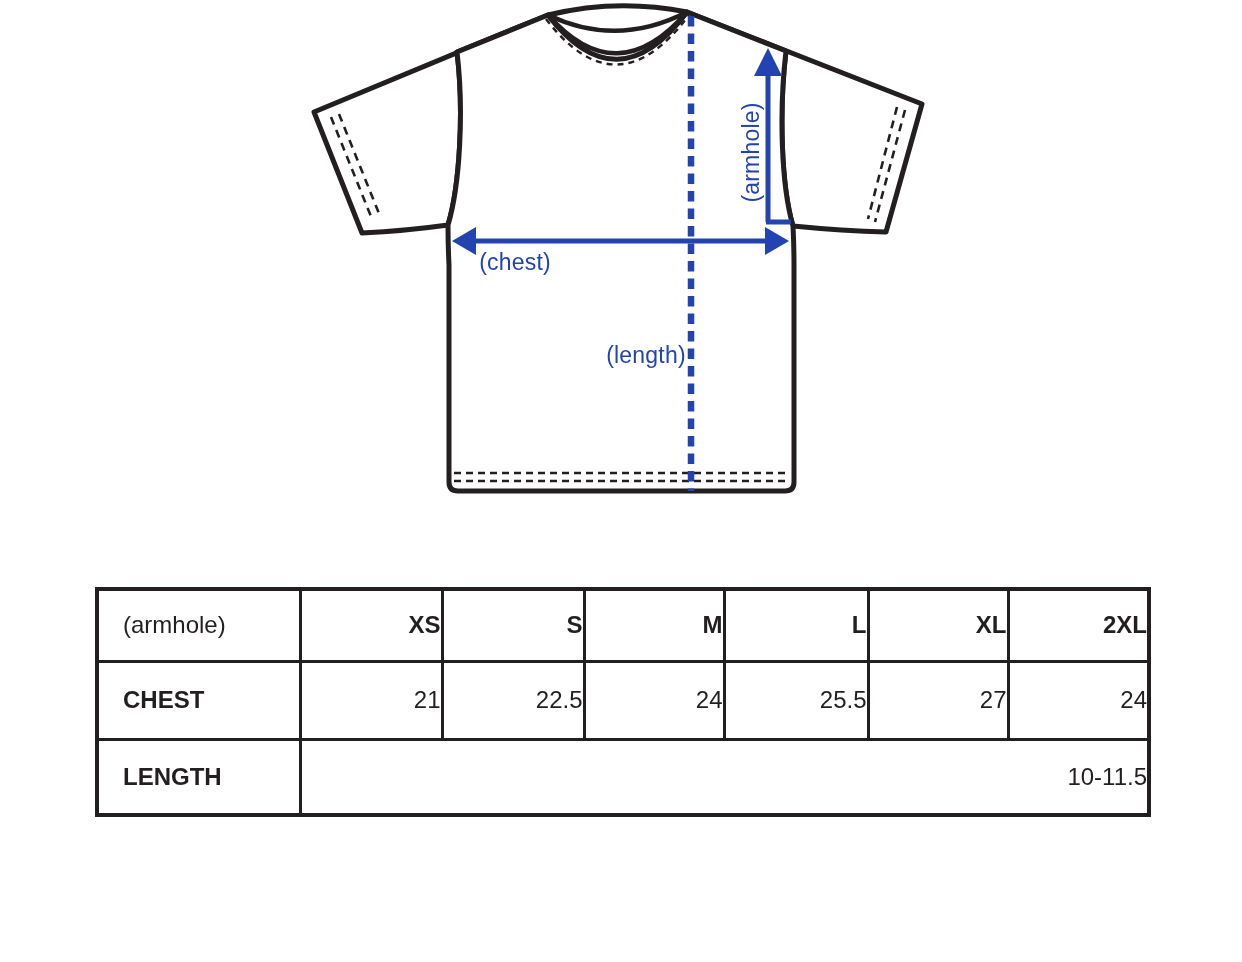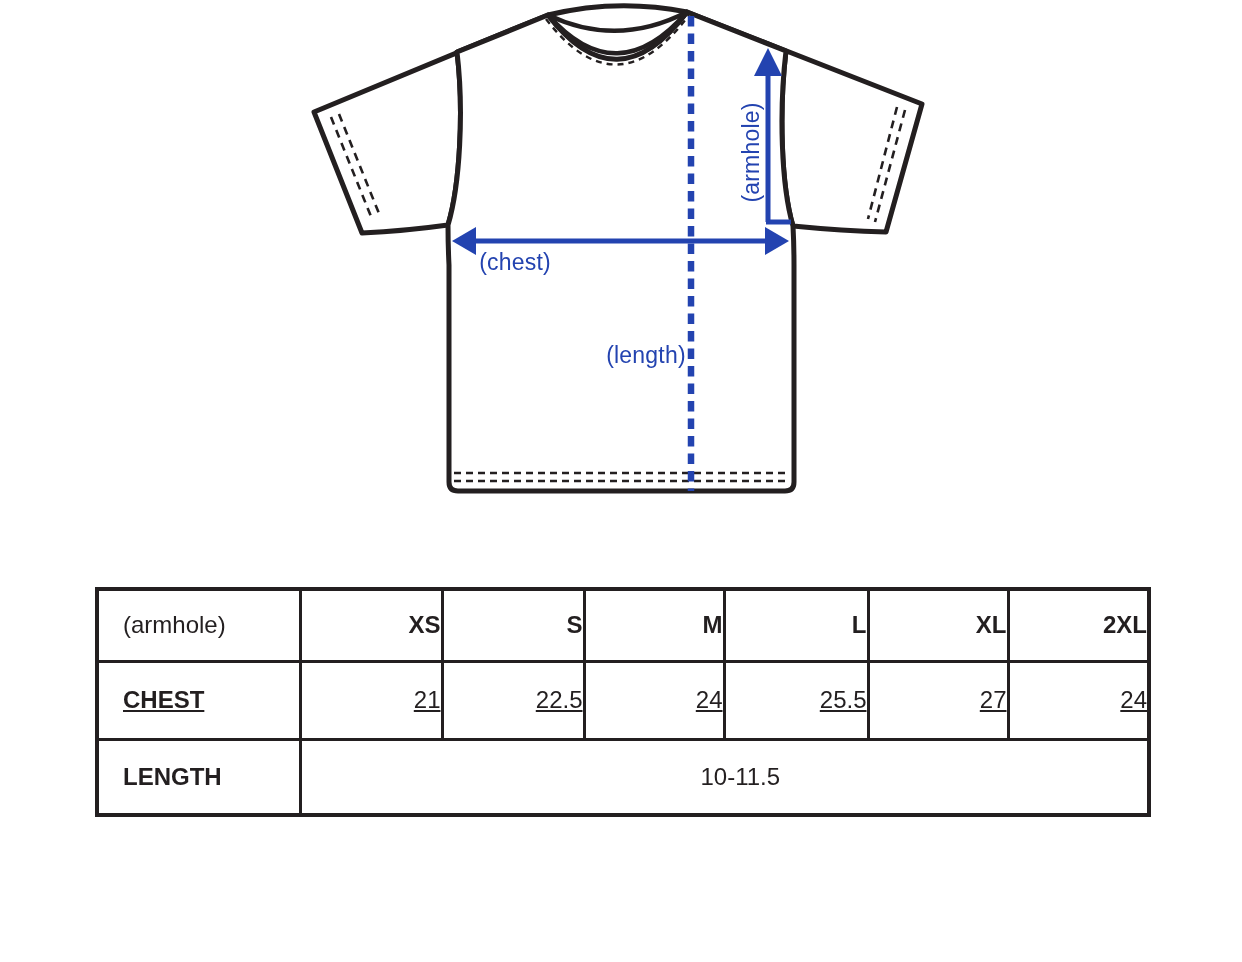--- a/index.html
+++ b/index.html
@@ -67,25 +67,25 @@
     padding-left:24px;
     font-weight:bold;
   }
   .size-chart .unit-label{
     text-align:left;
     padding-left:24px;
     font-weight:normal;
   }
   .size-chart .col-header{font-weight:bold;}
   .size-chart .span-value{
-    text-align:center;
+    text-align:right;
     padding-left:32px;
   }
   .r-header{height:72px;}
-  .r-chest{height:78px;text-decoration:underline;}
+  .r-chest{height:78px;}
   .r-length{height:75px;}
   .r-armhole{height:76px;}
 </style>
 </head>
 <body>
 
 <div class="stage">
 
   <figure class="diagram">
     <svg width="1242" height="540" viewBox="0 0 1242 540">

